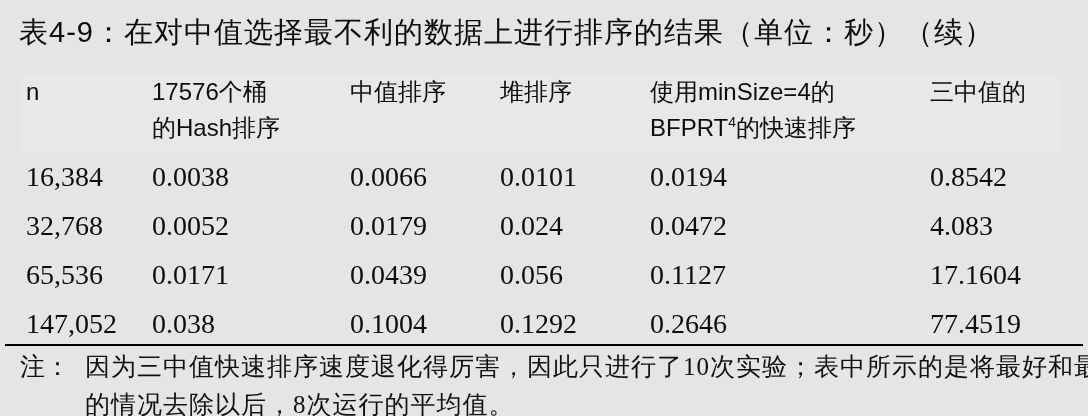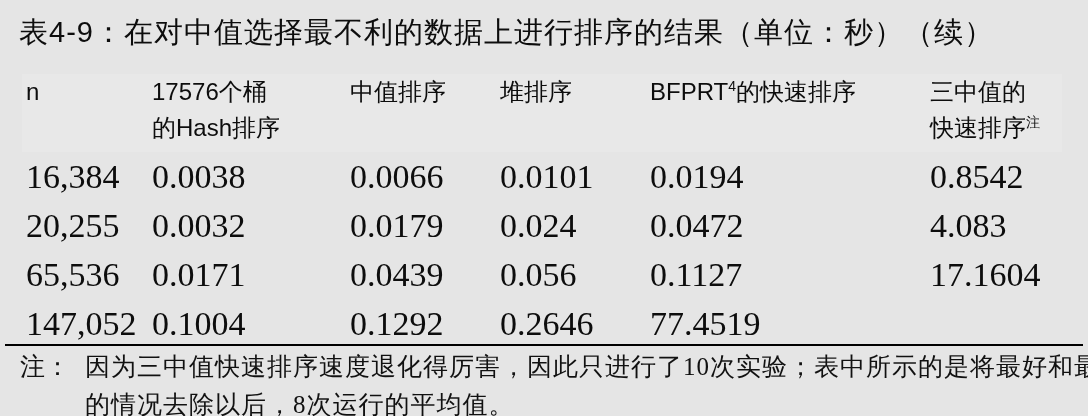--- a/index.html
+++ b/index.html
@@ -29,21 +29,21 @@
     display:flex;flex-direction:column;justify-content:flex-start;
     padding-bottom:6px;
     font-size:24px;line-height:36px;
     white-space:nowrap;
   }
   .th.c1{padding-left:4px;}
   .th sup{font-size:14px;line-height:0;vertical-align:super;}
   .tbody{
     position:absolute;left:22px;top:152px;width:1040px;
     font-family:"Liberation Serif","DejaVu Serif",serif;
-    font-size:34px;
+    font-size:28px;
   }
   .trow{
     display:grid;
     grid-template-columns:130px 198px 150px 150px 280px 132px;
     height:49px;
     align-items:center;
     white-space:nowrap;
   }
   .trow .td.c1{padding-left:4px;}
   .rule{
@@ -75,55 +75,56 @@
       <div>17576个桶</div>
       <div>的Hash排序</div>
     </div>
     <div class="th c4">
       <div>中值排序</div>
     </div>
     <div class="th c3">
       <div>堆排序</div>
     </div>
     <div class="th c5">
+      <div>使用minSize=4的</div>
       <div><span>BFPRT</span><sup>4</sup><span>的快速排序</span></div>
     </div>
     <div class="th c6">
       <div>三中值的</div>
-      <div><span>快速排序</span><sup>注</sup></div>
     </div>
   </div>
 
   <div class="tbody">
     <div class="trow">
       <div class="td c1">16,384</div>
       <div class="td">0.0038</div>
       <div class="td">0.0066</div>
       <div class="td">0.0101</div>
       <div class="td">0.0194</div>
       <div class="td">0.8542</div>
     </div>
     <div class="trow">
-      <div class="td c1">20,255</div>
-      <div class="td">0.0032</div>
+      <div class="td c1">32,768</div>
+      <div class="td">0.0052</div>
       <div class="td">0.0179</div>
       <div class="td">0.024</div>
       <div class="td">0.0472</div>
       <div class="td">4.083</div>
     </div>
     <div class="trow">
       <div class="td c1">65,536</div>
       <div class="td">0.0171</div>
       <div class="td">0.0439</div>
       <div class="td">0.056</div>
       <div class="td">0.1127</div>
       <div class="td">17.1604</div>
     </div>
     <div class="trow">
       <div class="td c1">147,052</div>
+      <div class="td">0.038</div>
       <div class="td">0.1004</div>
       <div class="td">0.1292</div>
       <div class="td">0.2646</div>
       <div class="td">77.4519</div>
     </div>
   </div>
 
   <div class="rule"></div>
 
   <div class="footnote">

